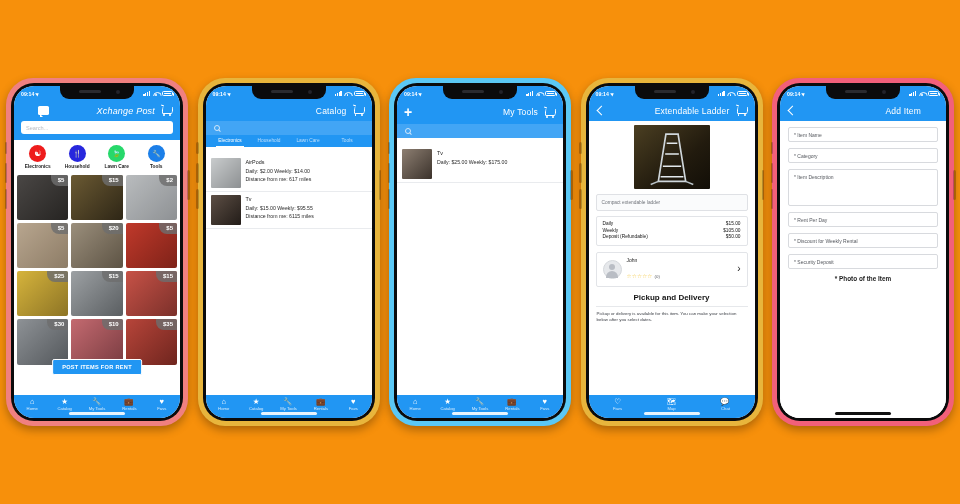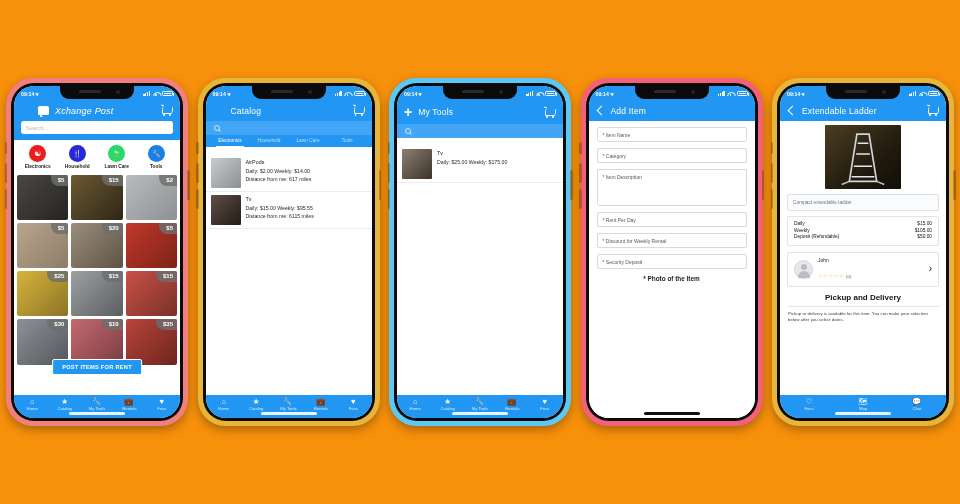--- a/index.html
+++ b/index.html
@@ -76,21 +76,21 @@
   .batt { width: 11px; height: 5.4px; border: 1px solid #fff; border-radius: 1.6px; position: relative; }
   .batt:before { content:""; position:absolute; inset:1px; background:#fff; border-radius:.5px; }
   .batt:after { content:""; position:absolute; right:-2.2px; top:1.6px; width:1.2px; height:2.2px; background:#fff; border-radius:0 1px 1px 0; }
 
   
   .appbar {
     background: #2196F3; color: #fff; flex: 0 0 auto;
     display: flex; align-items: center; padding: 4px 7px 5px;
     gap: 6px; min-height: 20px;
   }
-  .appbar .title { flex: 1; text-align: left; font-size: 8.5px; font-weight: 500; letter-spacing: .2px; }
+  .appbar .title { flex: 1; text-align: right; font-size: 8.5px; font-weight: 500; letter-spacing: .2px; }
   .ic { display: inline-flex; align-items: center; justify-content: center; flex: 0 0 auto; }
 
   .hamburger { width: 11px; height: 9px; display: flex; flex-direction: column; justify-content: space-between; }
   .hamburger span { display: block; height: 1.6px; background: #fff; border-radius: 1px; }
   .chat-ic { width: 11px; height: 8.5px; background: #fff; border-radius: 1.6px; position: relative; }
   .chat-ic:after { content:""; position:absolute; left:2px; bottom:-2.2px; border-left:3px solid #fff; border-top:3px solid transparent; border-bottom:0; }
   .cart-ic { width: 12px; height: 11px; position: relative; }
   .cart-ic:before { content:""; position:absolute; left:1px; top:2px; width:9px; height:5.5px;
     border:1.4px solid #fff; border-top:0; border-radius: 0 0 2px 2px; transform: skewX(-6deg); }
   .cart-ic:after { content:""; position:absolute; left:0; top:0; width:3px; height:1.4px; background:#fff; transform: rotate(22deg); }
@@ -465,63 +465,20 @@
             <div class="bnav">
               <span class="bi">💼</span>
               <span class="bl">Rentals</span>
             </div>
             <div class="bnav">
               <span class="bi">♥</span>
               <span class="bl">Favs</span>
             </div>
           </div>
         <div class="homebar light"></div>
-      </div>
-    </div>
-  </div>
-
-  <div class="phone" id="p4" style="background: rgb(242, 96, 122);">
-    <div class="btn-side btn-l1"></div>
-    <div class="btn-side btn-l2"></div>
-    <div class="btn-side btn-l3"></div>
-    <div class="btn-side btn-r1"></div>
-    <div class="bezel">
-      <div class="screen">
-        <div class="notch"></div>
-        <div class="statusbar">
-          <div class="sb-left">
-            <span>09:14</span>
-            <span class="loc-arrow"></span>
-          </div>
-          <div class="sb-right">
-            <span class="sig">
-                <i></i>
-                <i></i>
-                <i></i>
-                <i></i>
-              </span>
-            <span class="wifi"></span>
-            <span class="batt"></span>
-          </div>
-        </div>
-        <div class="appbar">
-          <span class="ic back-ic"></span>
-          <span class="title">Add Item</span>
-          <span style="width:12px"></span>
-        </div>
-        <div class="form" id="form4">
-            <div class="field h1">* Item Name</div>
-            <div class="field h1">* Category</div>
-            <div class="field tall">* Item Description</div>
-            <div class="field h1">* Rent Per Day</div>
-            <div class="field h1">* Discount for Weekly Rental</div>
-            <div class="field h1">* Security Deposit</div>
-            <div class="photolabel">* Photo of the Item</div>
-          </div>
-        <div class="homebar"></div>
       </div>
     </div>
   </div>
 
   <div class="phone" id="p5" style="background: rgb(232, 181, 60);">
     <div class="btn-side btn-l1"></div>
     <div class="btn-side btn-l2"></div>
     <div class="btn-side btn-l3"></div>
     <div class="btn-side btn-r1"></div>
     <div class="bezel">
@@ -613,13 +570,56 @@
             <div class="bnav">
               <span class="bi">💬</span>
               <span class="bl">Chat</span>
             </div>
           </div>
         <div class="homebar light"></div>
       </div>
     </div>
   </div>
 
+  <div class="phone" id="p4" style="background: rgb(242, 96, 122);">
+    <div class="btn-side btn-l1"></div>
+    <div class="btn-side btn-l2"></div>
+    <div class="btn-side btn-l3"></div>
+    <div class="btn-side btn-r1"></div>
+    <div class="bezel">
+      <div class="screen">
+        <div class="notch"></div>
+        <div class="statusbar">
+          <div class="sb-left">
+            <span>09:14</span>
+            <span class="loc-arrow"></span>
+          </div>
+          <div class="sb-right">
+            <span class="sig">
+                <i></i>
+                <i></i>
+                <i></i>
+                <i></i>
+              </span>
+            <span class="wifi"></span>
+            <span class="batt"></span>
+          </div>
+        </div>
+        <div class="appbar">
+          <span class="ic back-ic"></span>
+          <span class="title">Add Item</span>
+          <span style="width:12px"></span>
+        </div>
+        <div class="form" id="form4">
+            <div class="field h1">* Item Name</div>
+            <div class="field h1">* Category</div>
+            <div class="field tall">* Item Description</div>
+            <div class="field h1">* Rent Per Day</div>
+            <div class="field h1">* Discount for Weekly Rental</div>
+            <div class="field h1">* Security Deposit</div>
+            <div class="photolabel">* Photo of the Item</div>
+          </div>
+        <div class="homebar"></div>
+      </div>
+    </div>
+  </div>
+
 </div>
 
 </body></html>

